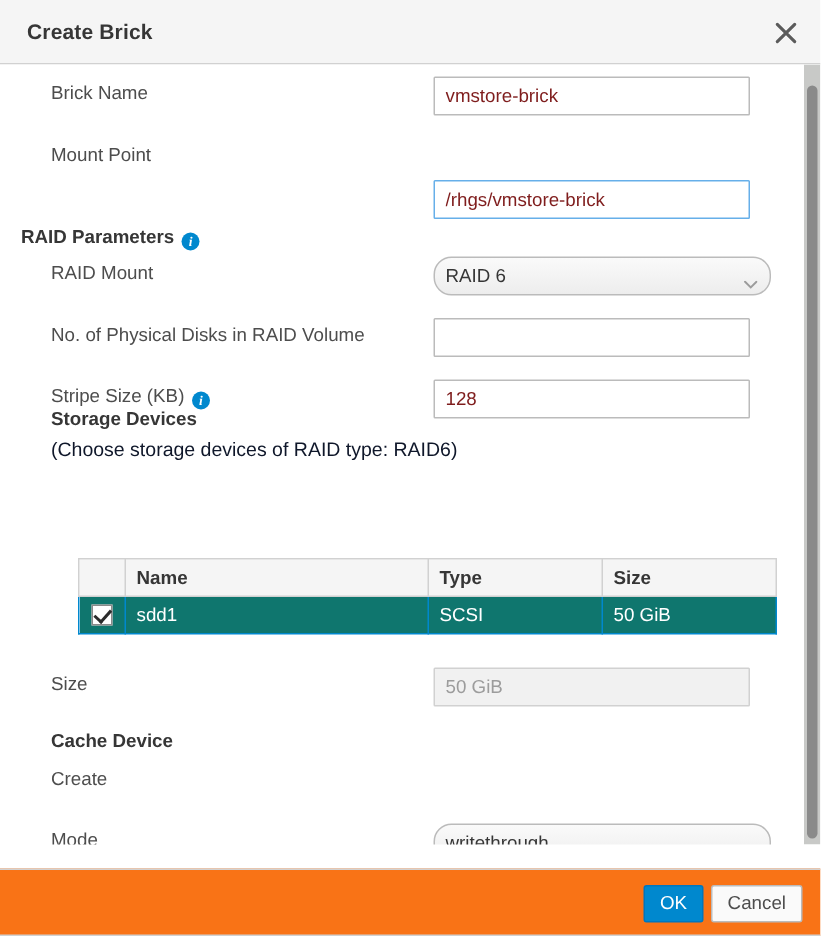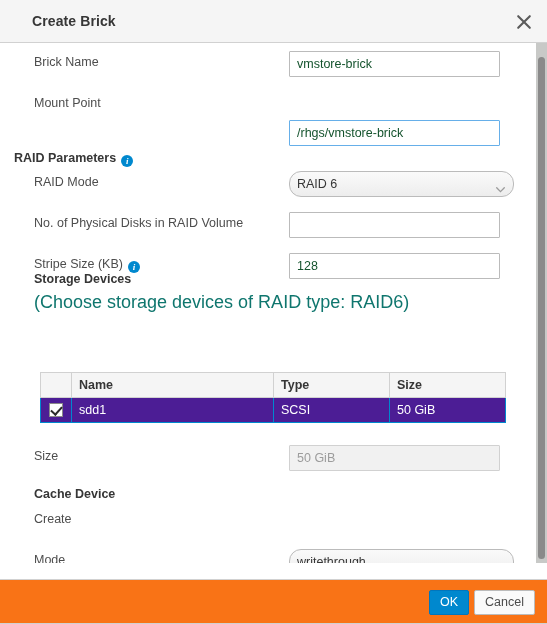--- a/index.html
+++ b/index.html
@@ -30,21 +30,21 @@
   .dialog-header {
     position: relative;
     height: 43px;
     flex: 0 0 43px;
     background: #f5f5f5;
     border-bottom: 1px solid #d1d1d1;
     box-sizing: border-box;
   }
   .dialog-title {
     position: absolute;
-    left: 32px;
+    left: 18px;
     top: 13px;
     font-size: 14px;
     font-weight: bold;
     color: #363636;
     letter-spacing: 0.1px;
   }
   .close-btn {
     position: absolute;
     right: 10px;
     top: 9px;
@@ -116,22 +116,22 @@
     left: 14px;
     font-size: 12.5px;
     font-weight: bold;
     color: #363636;
     white-space: nowrap;
   }
   .section-head.sub { left: 34px; }
   .section-sub {
     position: absolute;
     left: 34px;
-    font-size: 18px;
-    color: #0f766e;
+    font-size: 13px;
+    color: #0f172a;
     white-space: nowrap;
   }
 
   .info-icon {
     display: inline-block;
     vertical-align: -2px;
     margin-left: 5px;
     width: 12px;
     height: 12px;
     border-radius: 50%;
@@ -151,21 +151,21 @@
     position: absolute;
     left: 289px;
     width: 211px;
     height: 26px;
     box-sizing: border-box;
     border: 1px solid #bbbbbb;
     background: #ffffff;
     padding: 0 7px;
     font-family: "Liberation Sans", sans-serif;
     font-size: 12.5px;
-    color: #14532d;
+    color: #7f1d1d;
     outline: none;
     border-radius: 1px;
   }
   .txt-input.blue-border { border-color: #66afe9; }
   .txt-input[readonly] {
     background: #f1f1f1;
     color: #9c9c9c;
     border-color: #d1d1d1;
   }
 
@@ -190,21 +190,21 @@
   }
   .sel-caret {
     position: absolute;
     right: 8px;
     top: 10px;
   }
 
   
   .dev-table {
     position: absolute;
-    left: 40px;
+    left: 52px;
     width: 466px;
     border-collapse: collapse;
     table-layout: fixed;
     font-size: 12.5px;
   }
   .dev-table th {
     background: #f5f5f5;
     border: 1px solid #d1d1d1;
     text-align: left;
     font-weight: bold;
@@ -215,21 +215,21 @@
   }
   .dev-table td {
     border: 1px solid #d1d1d1;
     height: 24px;
     padding: 0 7px;
     color: #363636;
     white-space: nowrap;
     overflow: hidden;
   }
   .dev-table tr.selected td {
-    background: #4c1d95;
+    background: #0f766e;
     color: #ffffff;
     border-color: #0088ce;
   }
   .col-check { width: 30px; padding: 0 !important; text-align: center; }
   .col-type  { width: 101px; }
   .col-size  { width: 101px; }
 
   .row-check {
     display: inline-block;
     width: 14px;
@@ -320,21 +320,21 @@
         <input class="txt-input blue-border" style="top: 2px; margin-top: 28px;" type="text" value="/rhgs/vmstore-brick">
       </div>
 
       <div class="form-row" style="top:108px;padding-left:34px;">
         <span class="section-head">
           <span>RAID Parameters</span><span class="info-icon">i</span>
         </span>
       </div>
 
       <div class="form-row" style="top:126px;">
-        <span class="field-label">RAID Mode</span>
+        <span class="field-label">RAID Mount</span>
         <div class="sel-input" style="top:2px;">
           <span class="sel-value">RAID 6</span>
           <span class="sel-caret">
             <svg width="9" height="6" viewBox="0 0 9 6">
                 <path d="M0.7 0.8 L4.5 4.6 L8.3 0.8" stroke="#9c9c9c" stroke-width="1.3" fill="none" stroke-linecap="round"></path>
               </svg>
           </span>
         </div>
       </div>
 

